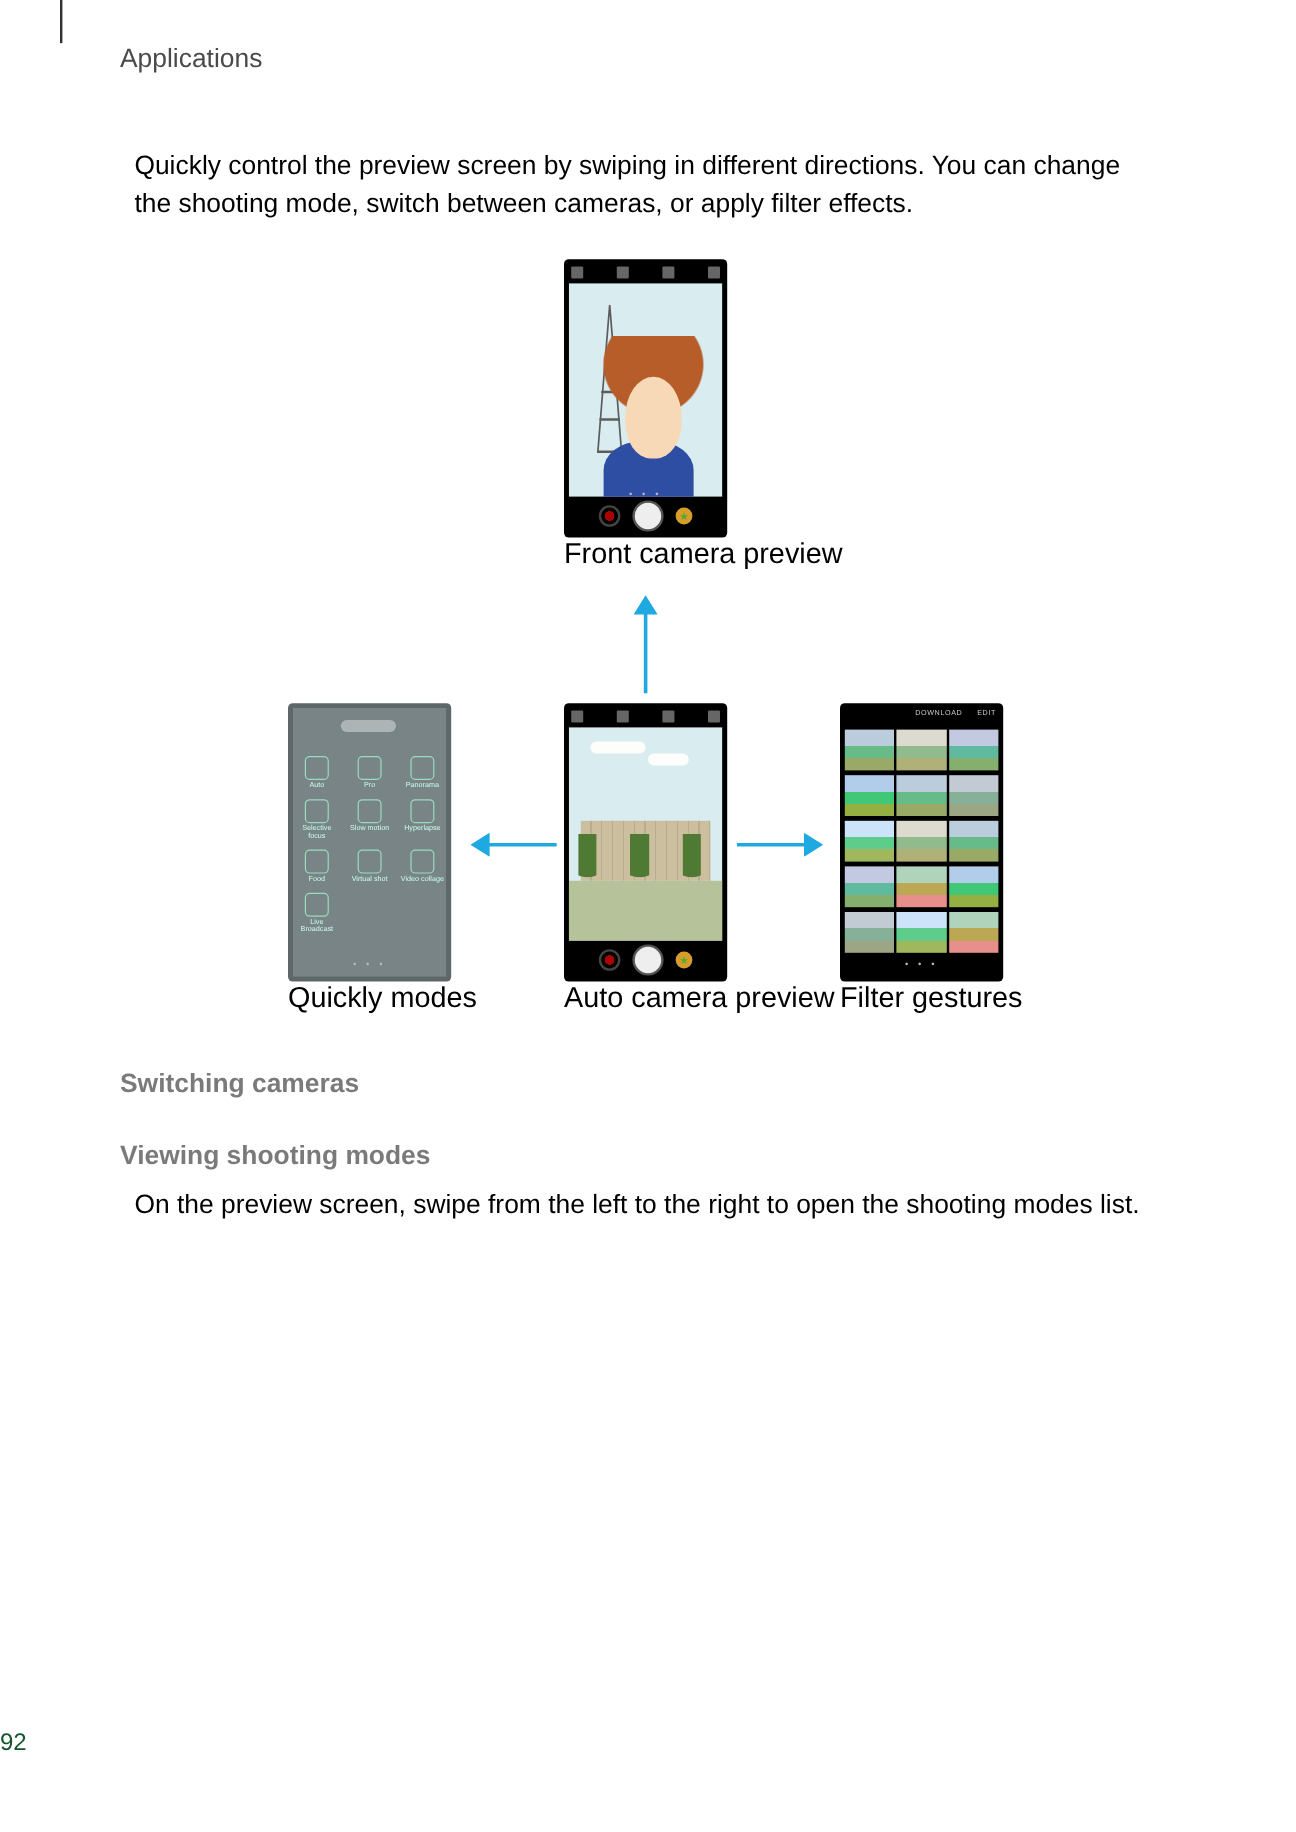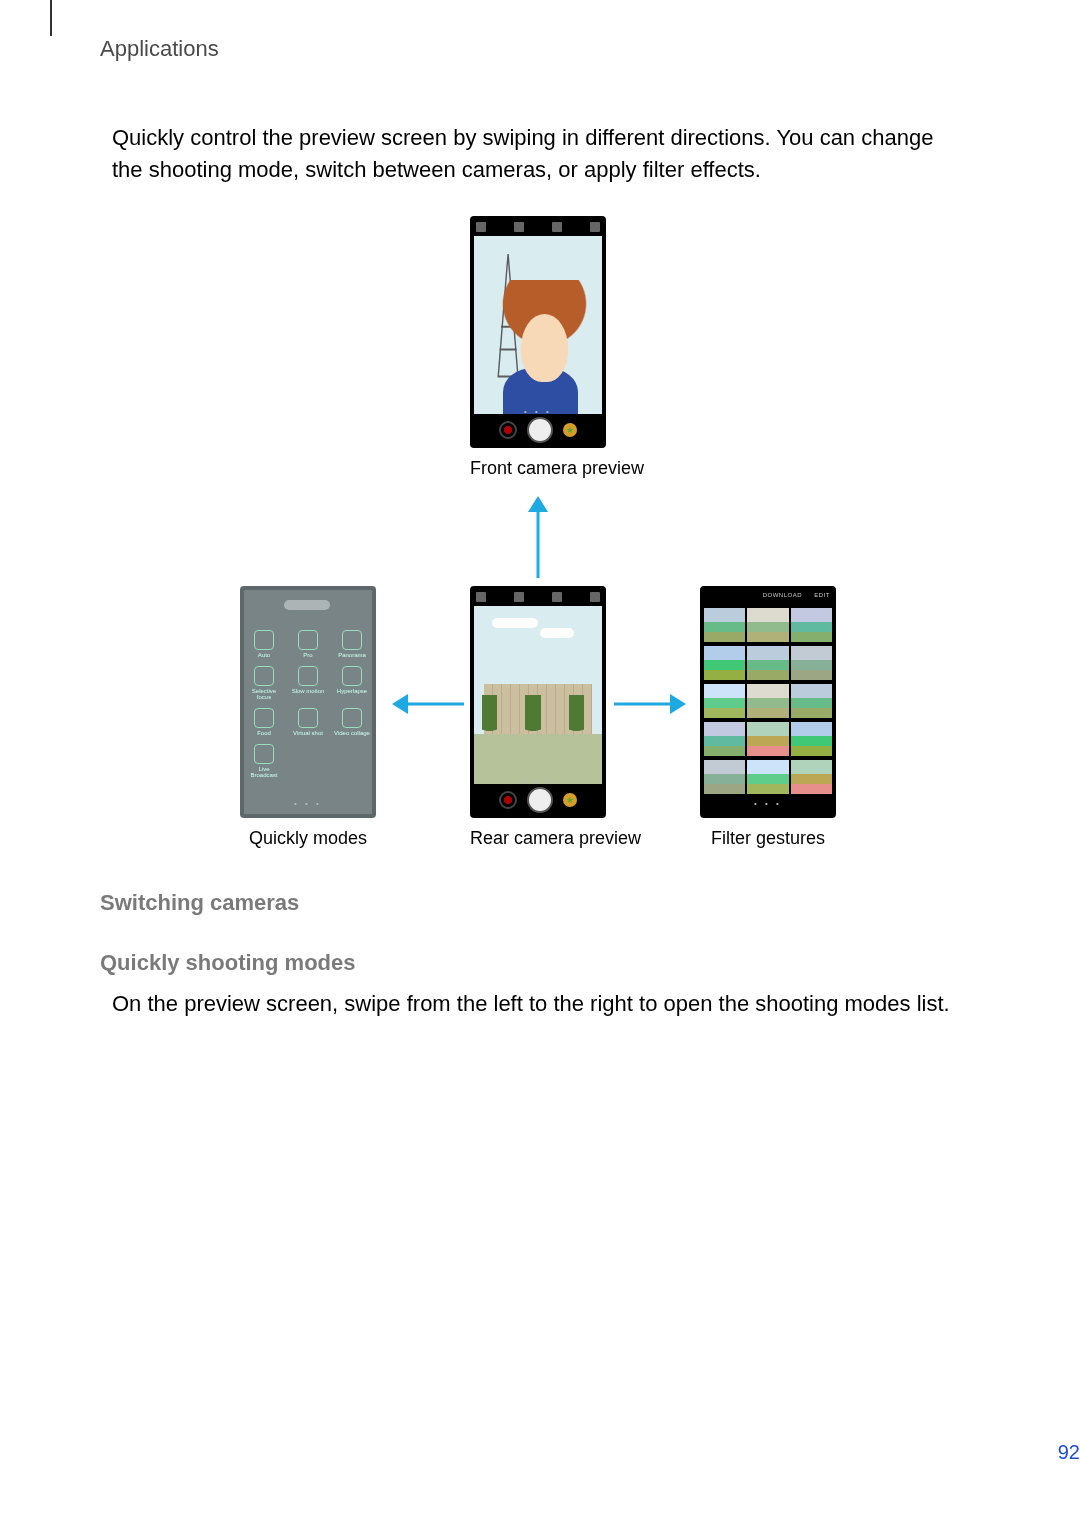--- a/index.html
+++ b/index.html
@@ -6,21 +6,21 @@
   .page{width:1080px;height:1512px;position:relative;box-sizing:border-box;padding:0 100px 0 100px}
   .edge-tick{position:absolute;left:50px;top:0;width:2px;height:36px;background:#333}
   .breadcrumb{position:absolute;left:100px;top:36px;font-size:22px;color:#4a4a4a}
   .content{padding-top:110px}
   h2.section{font-size:29px;font-weight:700;margin:0 0 18px 0;color:#000}
   h3.sub{font-size:22px;font-weight:700;margin:34px 0 8px 0;color:#7a7a7a}
   p.body{font-size:22px;line-height:1.45;margin:12px}
 
   .diagram{position:relative;margin:30px auto 20px auto;width:760px;height:640px}
   .thumb-wrap{position:absolute;text-align:center}
-  .thumb-wrap .cap{font-size:18px;margin-top:10px;display:block}
+  .thumb-wrap .cap{font-size:24px;display:block}
 
   .phone{width:136px;height:232px;background:#000;border-radius:4px;position:relative;overflow:hidden}
   .phone .scr{position:absolute;left:4px;right:4px;top:20px;bottom:34px;overflow:hidden}
   .phone .top{position:absolute;left:4px;right:4px;top:4px;height:14px;display:flex;justify-content:space-between}
   .phone .top .ic{width:10px;height:10px;background:#666;border-radius:1px;margin:2px}
   .phone .ctrl{position:absolute;left:4px;right:4px;bottom:4px;height:28px;display:flex;align-items:center;justify-content:center;gap:10px}
   .phone .ctrl .rec{width:14px;height:14px;border-radius:50%;border:2px solid #444;background:radial-gradient(circle,#a00 40%,#000 42%)}
   .phone .ctrl .shut{width:22px;height:22px;border-radius:50%;background:#eee;border:2px solid #555}
   .phone .ctrl .fx{width:14px;height:14px;border-radius:50%;background:#d79d2a;display:flex;align-items:center;justify-content:center;color:#5a3;font-size:9px}
 
@@ -49,21 +49,21 @@
   .mini{background:linear-gradient(180deg,#bcd 0 40%,#6b8 40% 70%,#9a6 70% 100%)}
   .m1{filter:sepia(.4)} .m2{filter:hue-rotate(20deg)} .m3{filter:saturate(1.6)}
   .m4{filter:grayscale(.5)} .m5{filter:contrast(1.3)} .m6{filter:hue-rotate(280deg) saturate(1.2)}
   .fx .lbl{position:absolute;top:6px;right:6px;color:#ccc;font-size:6px;letter-spacing:.5px}
 
   
   .arrw{position:absolute}
   .arrw svg{display:block}
   .dots{position:absolute;left:0;right:0;bottom:32px;text-align:center;color:#bbb;font-size:8px;letter-spacing:3px}
 
-  .pagenum{position:absolute;left:0;right:0;bottom:48px;text-align:right;font-size:20px;color:#1d4ed8}
+  .pagenum{position:absolute;left:0;right:0;bottom:48px;text-align:left;font-size:20px;color:#14532d}
 </style>
 </head>
 <body>
 
 <div class="page">
   <div class="edge-tick"></div>
   <div class="breadcrumb">Applications</div>
 
   <div class="content">
     <p class="body">Quickly control the preview screen by swiping in different directions. You can change the shooting mode, switch between cameras, or apply filter effects.</p>
@@ -159,21 +159,21 @@
             <div class="tree" style="left:40%"></div>
             <div class="tree" style="left:74%"></div>
           </div>
           <div class="dots">• • •</div>
           <div class="ctrl">
               <span class="rec"></span>
               <span class="shut"></span>
               <span class="fx">★</span>
             </div>
         </div>
-        <span class="cap">Rear camera preview</span>
+        <span class="cap">Auto camera preview</span>
       </div>
 
       <div class="arrw" style="left:454px;top:478px">
         <svg width="72" height="20">
             <path d="M0 10 H66" stroke="#1ea9e0" stroke-width="3"></path>
             <path d="M72 10 L56 0 L56 20 Z" fill="#1ea9e0"></path>
           </svg>
       </div>
 
       <div class="thumb-wrap" style="left:540px;top:370px">
@@ -207,18 +207,18 @@
             </div>
           <div class="dots" style="bottom:10px">• • •</div>
         </div>
         <span class="cap">Filter gestures</span>
       </div>
 
     </div>
 
     <h3 class="sub">Switching cameras</h3>
 
-    <h3 class="sub">Quickly shooting modes</h3>
+    <h3 class="sub">Viewing shooting modes</h3>
     <p class="body">On the preview screen, swipe from the left to the right to open the shooting modes list.</p>
   </div>
 
   <div class="pagenum">92</div>
 </div>
 
 </body></html>

